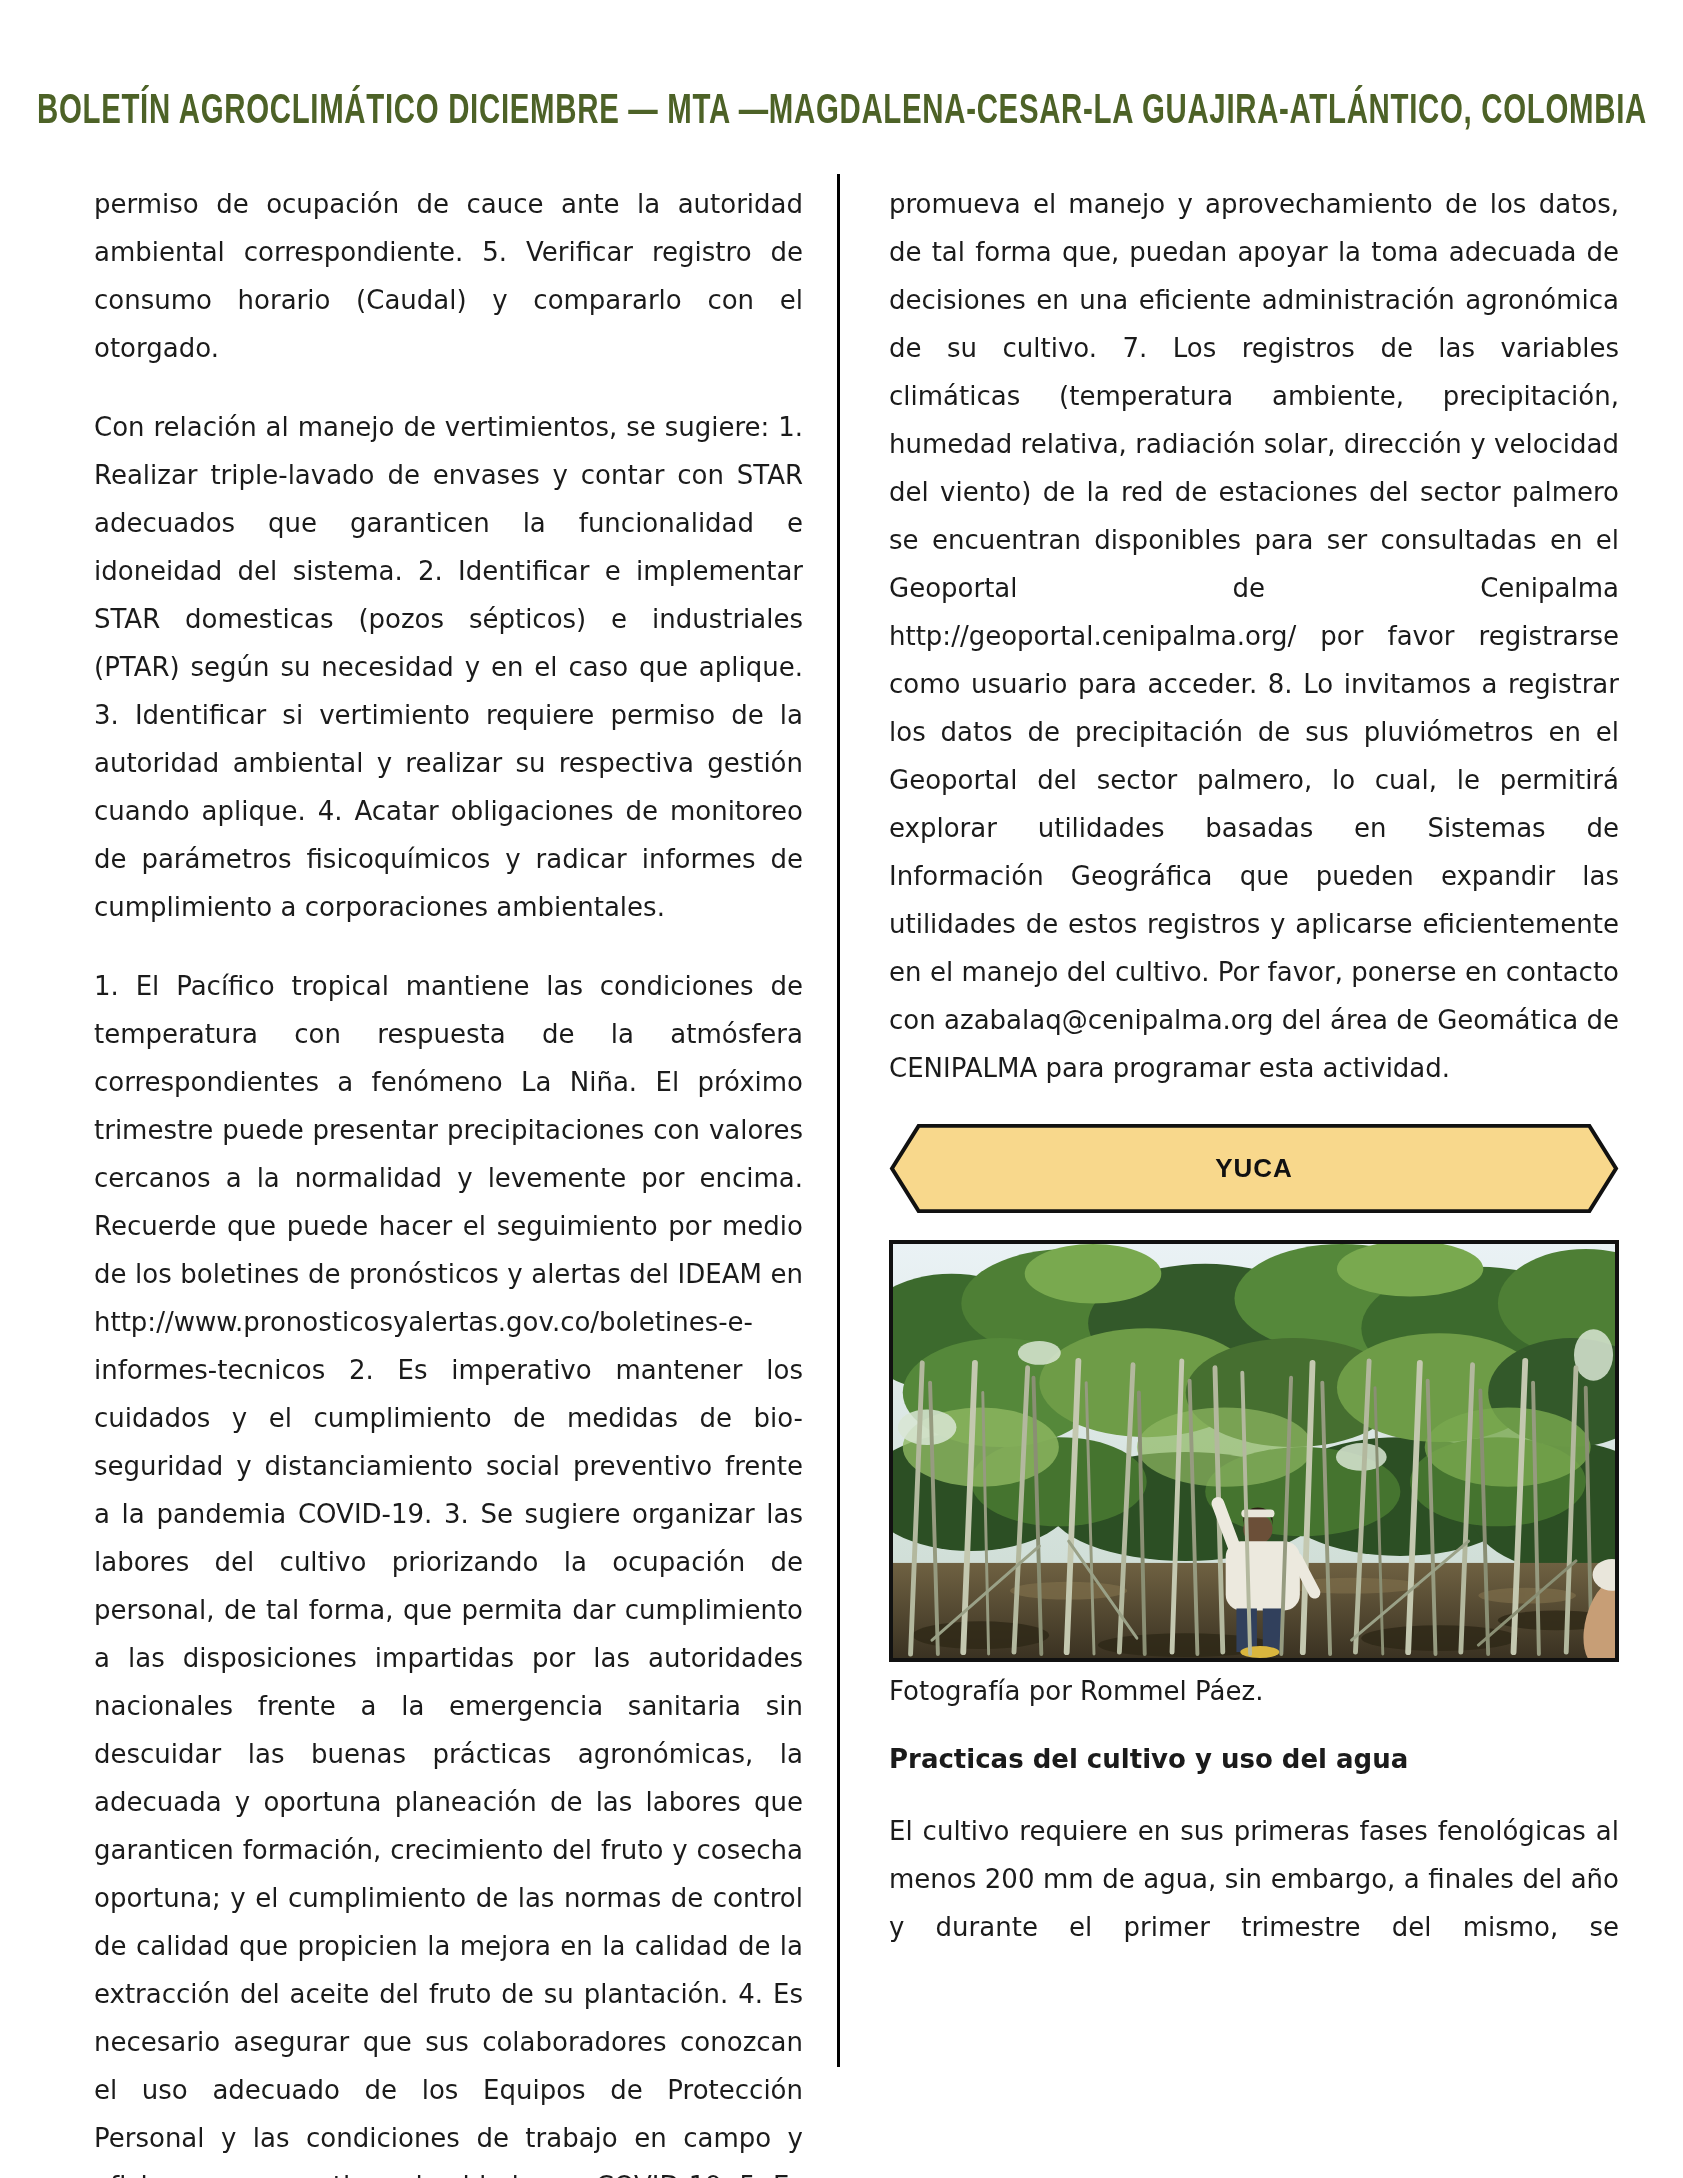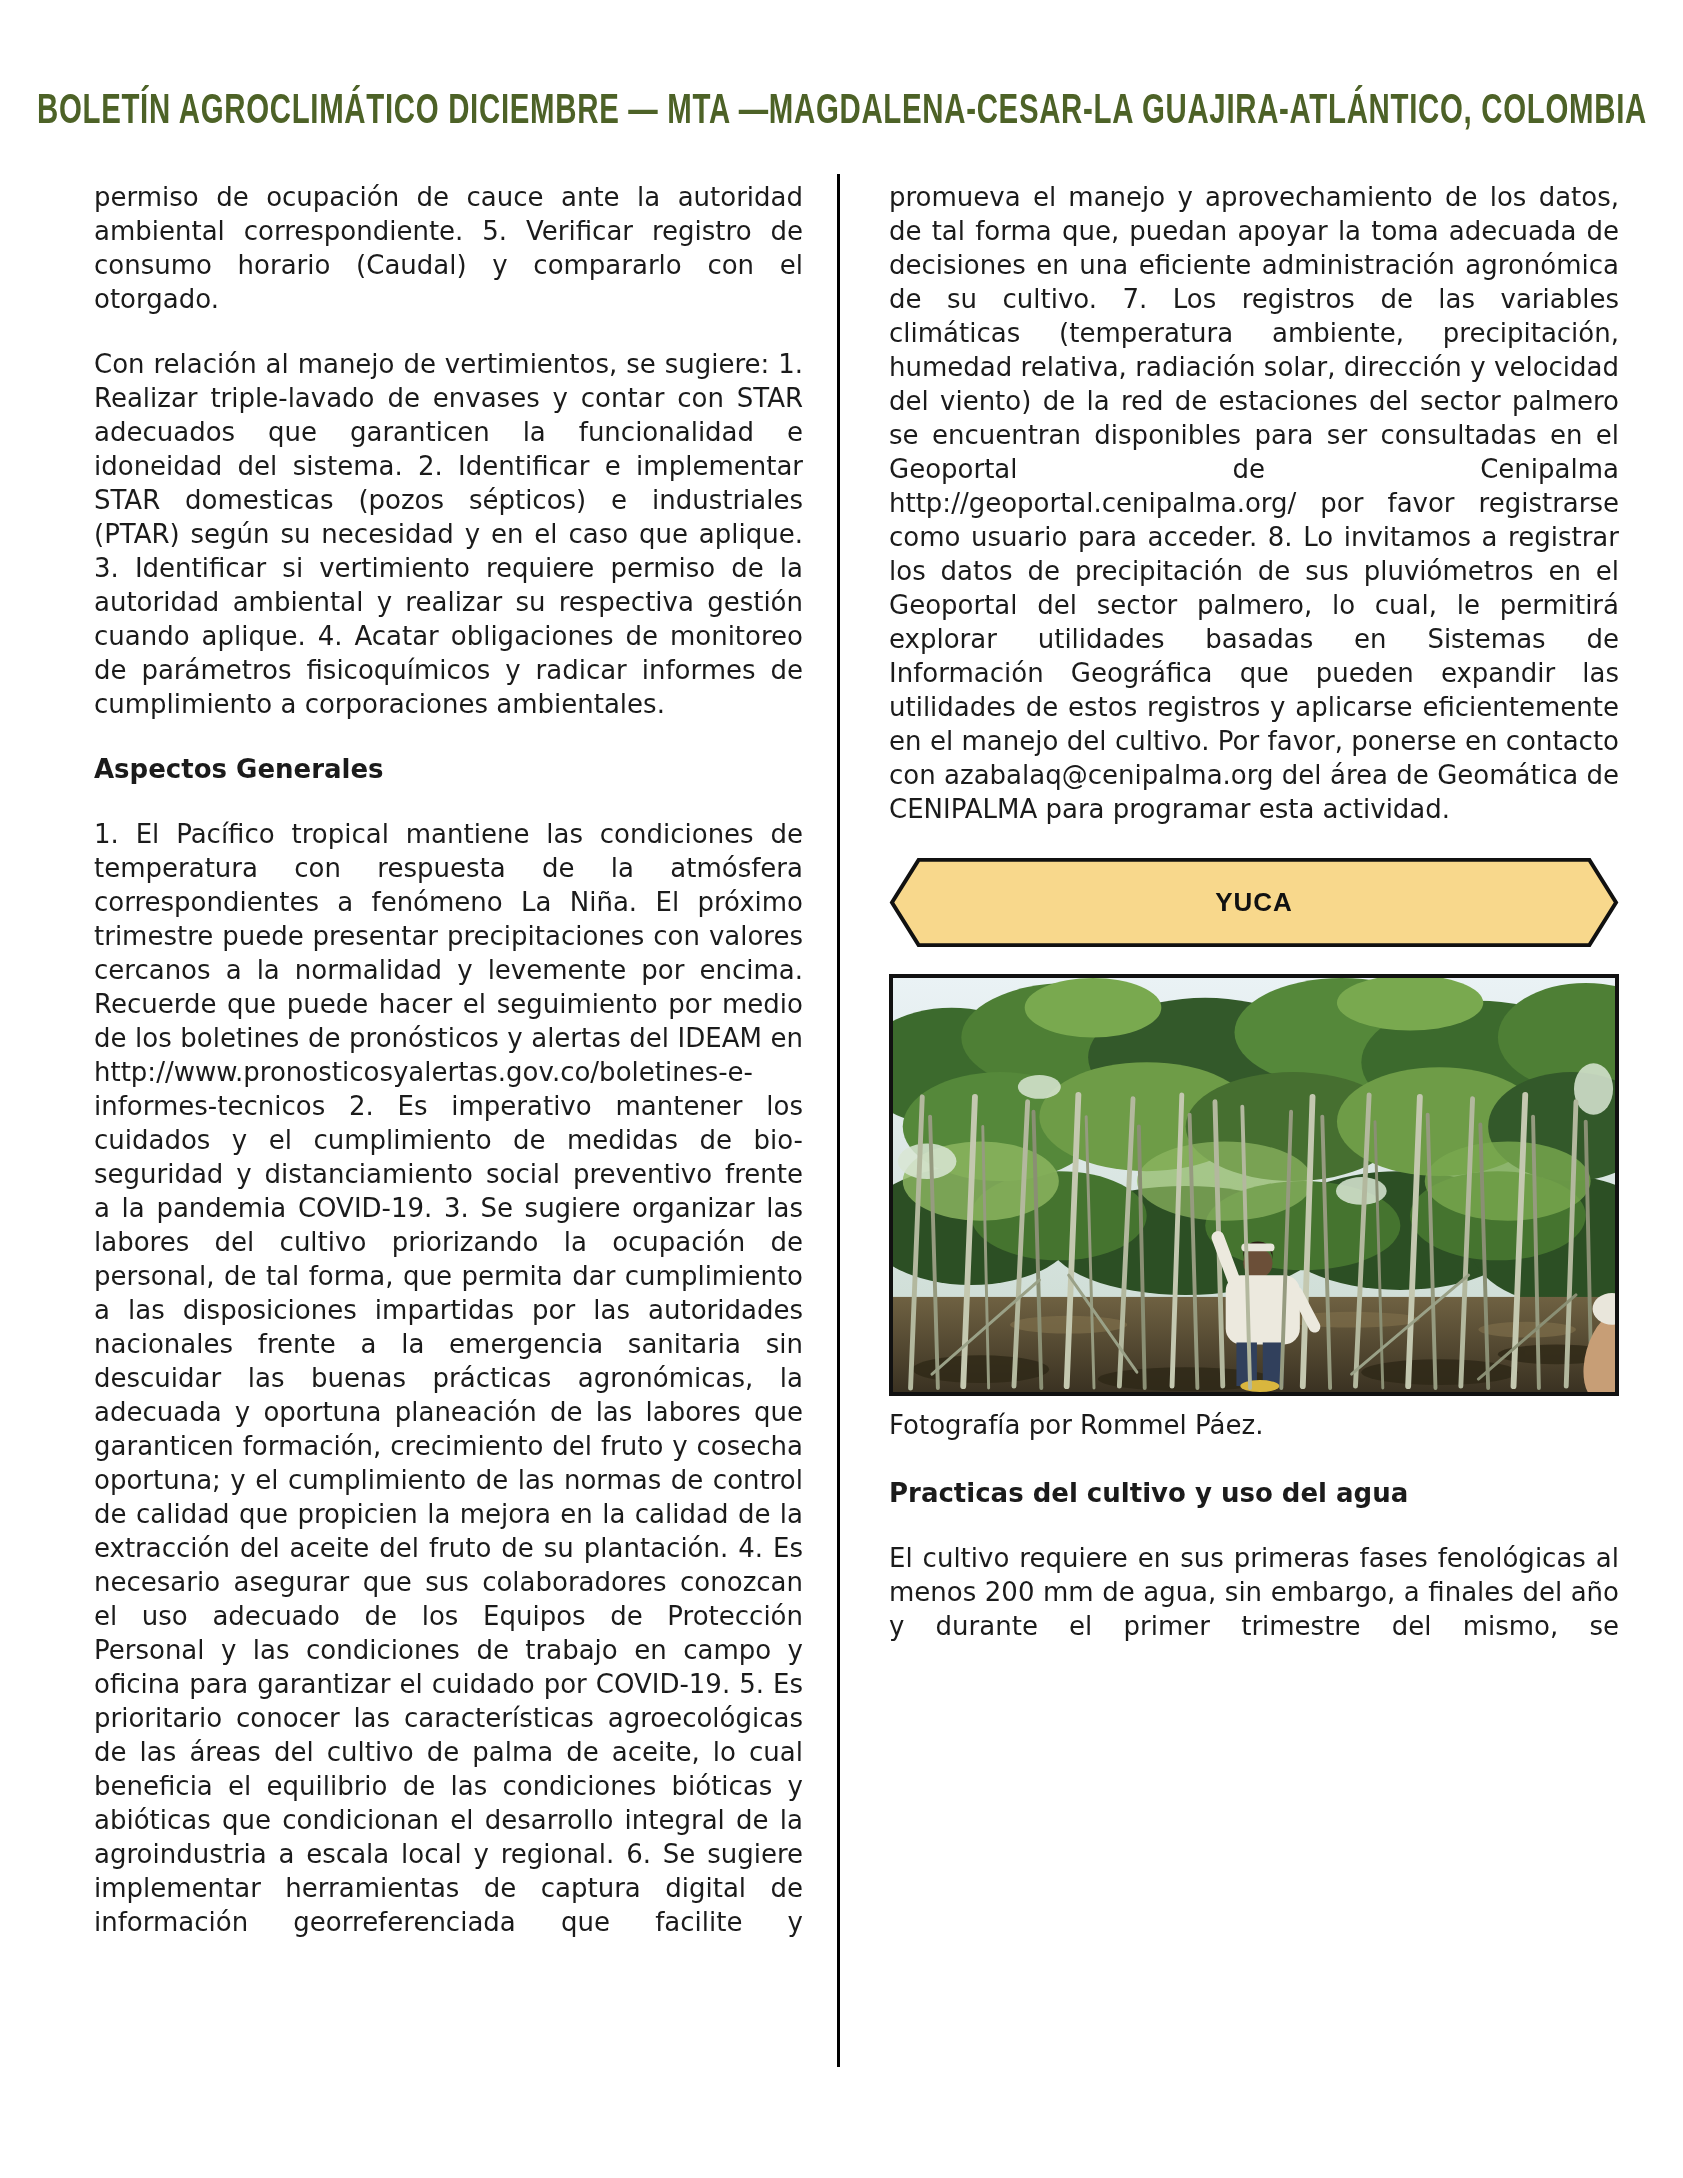--- a/index.html
+++ b/index.html
@@ -15,21 +15,21 @@
   .title-inner { display:inline-block; transform:scaleX(0.70); transform-origin:center; letter-spacing:1px; }
 
   
   .divider { position:absolute; left:837px; top:174px; width:3px; height:1893px; background:#000000; }
 
   
   .col { position:absolute; top:180px; }
   .col-left  { left:94px;  width:709px; }
   .col-right { left:889px; width:730px; }
 
-  .body-text { margin:0 0 31px 0; font-size:26px; line-height:34px; text-align:justify; overflow-wrap:break-word; }
+  .body-text { margin:0 0 31px 0; font-size:26px; line-height:48px; text-align:justify; overflow-wrap:break-word; }
   .justify-all { text-align-last:justify; }
   .subheading { margin:0 0 31px 0; font-size:26px; line-height:34px; font-weight:bold; }
   .email-link { color:#3C7EBF; text-decoration:underline; cursor:pointer; }
 
   
   .crop-banner { position:relative; width:730px; height:91px; margin:10px 0 26px 0;
                  display:flex; align-items:center; justify-content:center; }
   .banner-shape { position:absolute; left:0; top:0; width:100%; height:100%;
                   fill:#F8D88C; stroke:#111111; stroke-width:4px; }
   .banner-label { position:relative; font-family:"Liberation Sans", sans-serif; font-weight:bold;
@@ -48,21 +48,20 @@
 
   <header class="page-header">
     <h1 class="title"><span class="title-inner">BOLETÍN AGROCLIMÁTICO DICIEMBRE — MTA —MAGDALENA-CESAR-LA GUAJIRA-ATLÁNTICO, COLOMBIA</span></h1>
   </header>
 
   <div class="divider"></div>
 
   <section class="col col-left">
     <p class="body-text">permiso de ocupación de cauce ante la autoridad ambiental correspondiente. 5. Verificar registro de consumo horario (Caudal) y compararlo con el otorgado.</p>
     <p class="body-text">Con relación al manejo de vertimientos, se sugiere: 1. Realizar triple-lavado de envases y contar con STAR adecuados que garanticen la funcionalidad e idoneidad del sistema. 2. Identificar e implementar STAR domesticas (pozos sépticos) e industriales (PTAR) según su necesidad y en el caso que aplique. 3. Identificar si vertimiento requiere permiso de la autoridad ambiental y realizar su respectiva gestión cuando aplique. 4. Acatar obligaciones de monitoreo de parámetros fisicoquímicos y radicar informes de cumplimiento a corporaciones ambientales.</p>
-    <h2 class="subheading">Aspectos Generales</h2>
     <p class="body-text justify-all">1. El Pacífico tropical mantiene las condiciones de temperatura con respuesta de la atmósfera correspondientes a fenómeno La Niña. El próximo trimestre puede presentar precipitaciones con valores cercanos a la normalidad y levemente por encima. Recuerde que puede hacer el seguimiento por medio de los boletines de pronósticos y alertas del IDEAM en http://www.pronosticosyalertas.gov.co/boletines-e-informes-tecnicos 2. Es imperativo mantener los cuidados y el cumplimiento de medidas de bio-seguridad y distanciamiento social preventivo frente a la pandemia COVID-19. 3. Se sugiere organizar las labores del cultivo priorizando la ocupación de personal, de tal forma, que permita dar cumplimiento a las disposiciones impartidas por las autoridades nacionales frente a la emergencia sanitaria sin descuidar las buenas prácticas agronómicas, la adecuada y oportuna planeación de las labores que garanticen formación, crecimiento del fruto y cosecha oportuna; y el cumplimiento de las normas de control de calidad que propicien la mejora en la calidad de la extracción del aceite del fruto de su plantación. 4. Es necesario asegurar que sus colaboradores conozcan el uso adecuado de los Equipos de Protección Personal y las condiciones de trabajo en campo y oficina para garantizar el cuidado por COVID-19. 5. Es prioritario conocer las características agroecológicas de las áreas del cultivo de palma de aceite, lo cual beneficia el equilibrio de las condiciones bióticas y abióticas que condicionan el desarrollo integral de la agroindustria a escala local y regional. 6. Se sugiere implementar herramientas de captura digital de información georreferenciada que facilite y</p>
   </section>
 
   <section class="col col-right">
     <p class="body-text">promueva el manejo y aprovechamiento de los datos, de tal forma que, puedan apoyar la toma adecuada de decisiones en una eficiente administración agronómica de su cultivo. 7. Los registros de las variables climáticas (temperatura ambiente, precipitación, humedad relativa, radiación solar, dirección y velocidad del viento) de la red de estaciones del sector palmero se encuentran disponibles para ser consultadas en el Geoportal de Cenipalma http://geoportal.cenipalma.org/ por favor registrarse como usuario para acceder. 8. Lo invitamos a registrar los datos de precipitación de sus pluviómetros en el Geoportal del sector palmero, lo cual, le permitirá explorar utilidades basadas en Sistemas de Información Geográfica que pueden expandir las utilidades de estos registros y aplicarse eficientemente en el manejo del cultivo. Por favor, ponerse en contacto con azabalaq@cenipalma.org del área de Geomática de CENIPALMA para programar esta actividad.</p>
 
 
     <div class="crop-banner">
       <svg class="banner-shape" viewBox="0 0 740 94" preserveAspectRatio="none" aria-hidden="true">
         <polygon points="30,3 710,3 737,47 710,91 30,91 3,47"></polygon>

